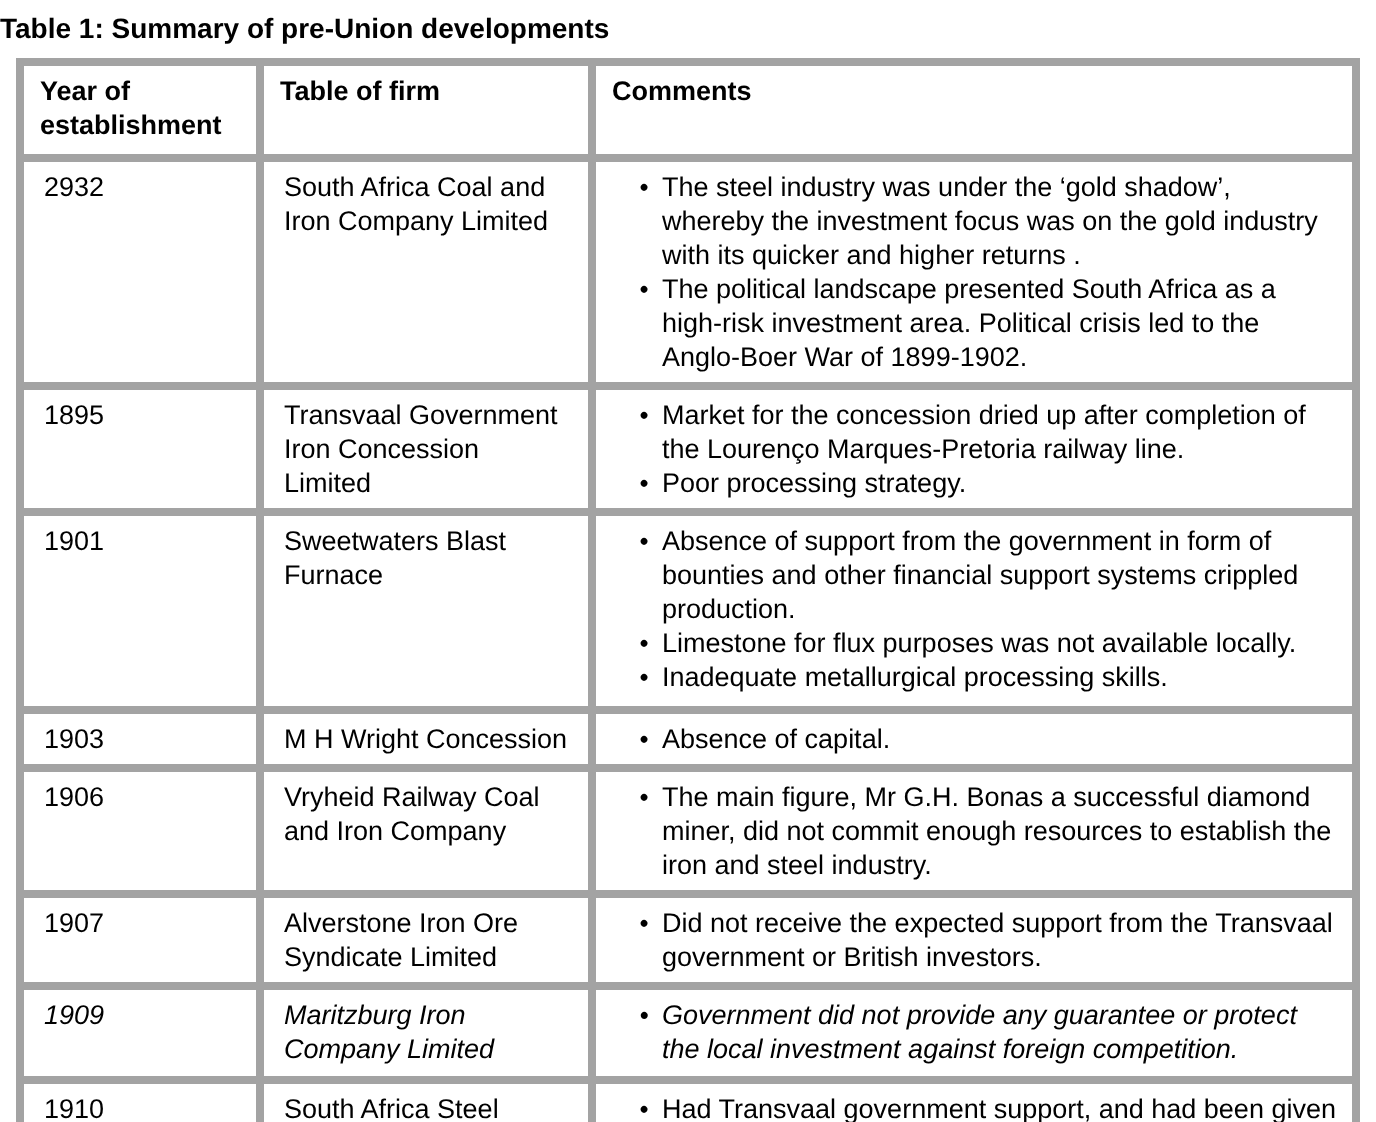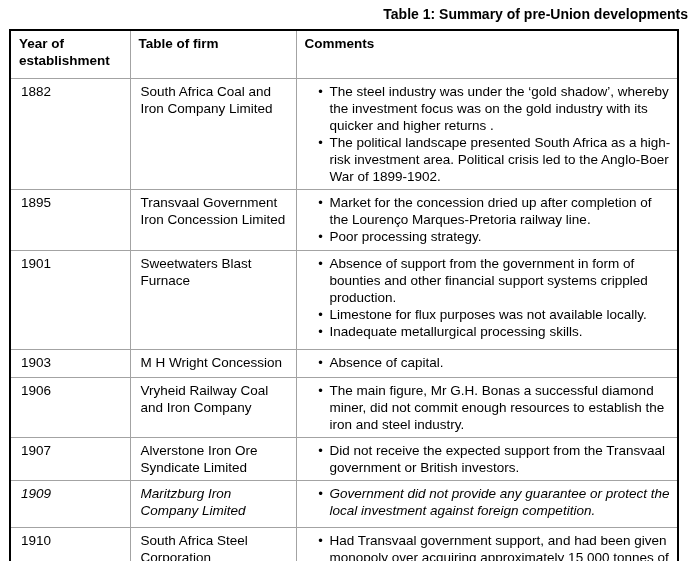--- a/index.html
+++ b/index.html
@@ -13,39 +13,39 @@
     font-family: "Liberation Sans", sans-serif;
     color: #000000;
     overflow: hidden;
   }
   .page {
     width: 688px;
     height: 561px;
     box-sizing: border-box;
   }
   .doc-title {
-    text-align: right;
+    text-align: left;
     font-weight: bold;
     font-size: 14px;
     line-height: 16px;
     padding-top: 6px;
     padding-bottom: 7px;
   }
   table.pre-union {
     border-collapse: collapse;
     table-layout: fixed;
     width: 668px;
     margin: 0 auto;
     border: 2px solid #000000;
   }
   col.c1 { width: 120px; }
   col.c2 { width: 166px; }
   col.c3 { width: 382px; }
   th, td {
-    border: 1px solid #a3a3a3;
+    border: 4px solid #a3a3a3;
     vertical-align: top;
     padding: 4px 8px 4px 8px;
     font-size: 13.5px;
     line-height: 17px;
     box-sizing: border-box;
     word-wrap: break-word;
   }
   th {
     text-align: left;
     font-weight: bold;
@@ -86,21 +86,21 @@
     </colgroup>
     <thead>
       <tr>
         <th>Year of establishment</th>
         <th>Table of firm</th>
         <th>Comments</th>
       </tr>
     </thead>
     <tbody>
         <tr style="height: 104px;">
-          <td class="year-cell">1882</td>
+          <td class="year-cell">2932</td>
           <td class="firm-cell">South Africa Coal and Iron Company Limited</td>
           <td class="comments-cell">
             <div class="bullet-item">
               <span class="bullet">•</span>
               <span class="bullet-text">The steel industry was under the ‘gold shadow’, whereby the investment focus was on the gold industry with its quicker and higher returns .</span>
             </div>
             <div class="bullet-item">
               <span class="bullet">•</span>
               <span class="bullet-text">The political landscape presented South Africa as a high-risk investment area. Political crisis led to the Anglo-Boer War of 1899-1902.</span>
             </div>

